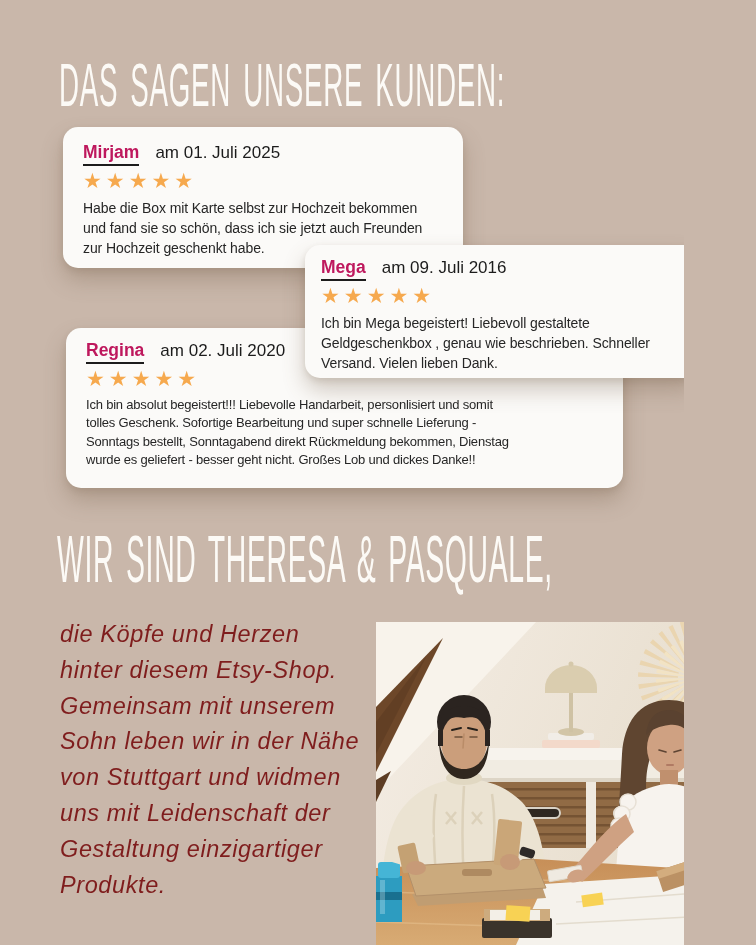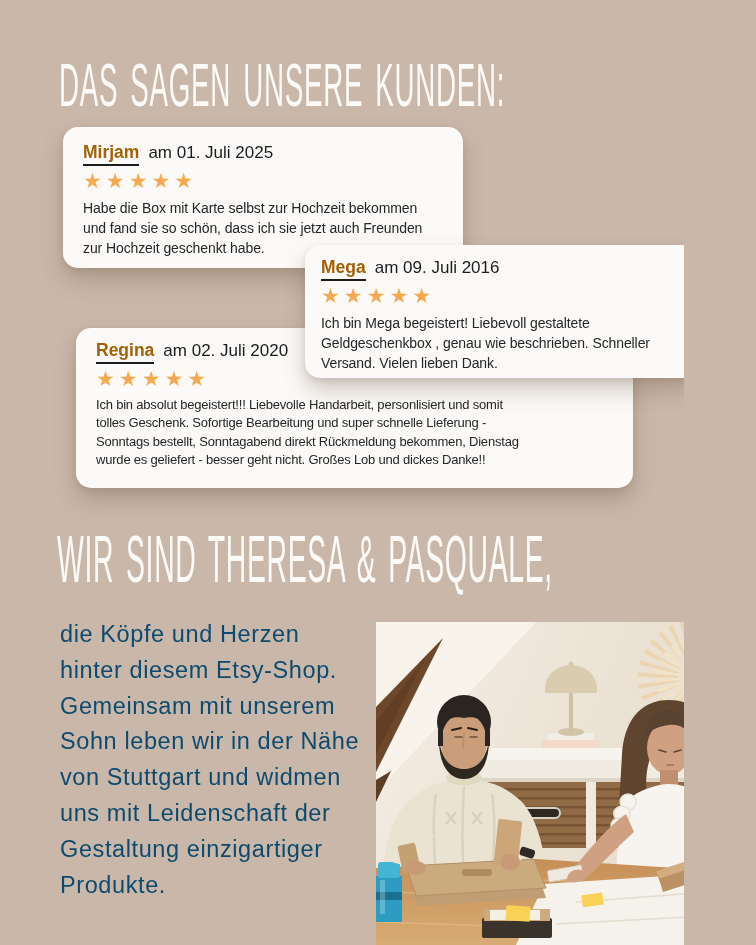--- a/index.html
+++ b/index.html
@@ -17,43 +17,44 @@
   #heading-reviews { left:59px; top:52px; font-size:38px; transform:scale(0.73,1.60); }
   #heading-about   { left:57px; top:522px; font-size:43px; transform:scale(0.66,1.55); }
 
   
   .card {
     position:absolute; background:#fbfaf8; border-radius:15px; box-sizing:border-box;
     box-shadow:0 12px 22px rgba(108,85,63,.30), 0 3px 6px rgba(108,85,63,.14);
   }
   #card-mirjam { left:63px;  top:127px; width:400px; height:141px; padding:15px 16px 0 20px; z-index:1; }
   #card-katja  { left:305px; top:245px; width:392px; height:133px; padding:12px 14px 0 16px; z-index:3; }
-  #card-regina { left:76px;  top:328px; width:557px; height:160px; padding:12px 14px 0 20px; z-index:2; }
+  #card-regina { left:66px;  top:328px; width:557px; height:160px; padding:12px 14px 0 20px; z-index:2; }
 
   .review-header { display:flex; align-items:baseline; }
   .review-name {
-    font-weight:bold; font-size:17.5px; color:#a16207;
+    font-weight:bold; font-size:17.5px; color:#be185d;
     border-bottom:2px solid #1c1c1c; padding-bottom:1px;
   }
-  .review-date { font-size:17px; color:#1c1c1c; margin-left:9px; }
+  .review-date { font-size:17px; color:#1c1c1c; margin-left:16px; }
   .stars {
     color:#f6a94e; font-size:21px; letter-spacing:4px; margin-top:5px;
     font-family:"DejaVu Sans", sans-serif; line-height:1;
   }
   .review-text {
     font-size:14px; color:#262626; line-height:1.44; margin-top:6px;
     white-space:pre; letter-spacing:-0.1px;
   }
   #card-regina .review-text { font-size:13px; letter-spacing:-0.2px; line-height:1.42; }
 
   
   .about-text {
     position:absolute; left:60px; top:617px; width:320px;
-    color:#0c4a6e; font-size:23.5px; line-height:35.8px; letter-spacing:0.6px;
+    color:#7f1d1d; font-size:23.5px; line-height:35.8px; letter-spacing:0.6px;
     white-space:pre-line;
+    font-style:italic;
   }
 
   
   .photo { position:absolute; left:376px; top:622px; width:380px; height:323px; }
   .photo svg { display:block; }
 </style>
 </head>
 <body>
 
 <div class="page">

